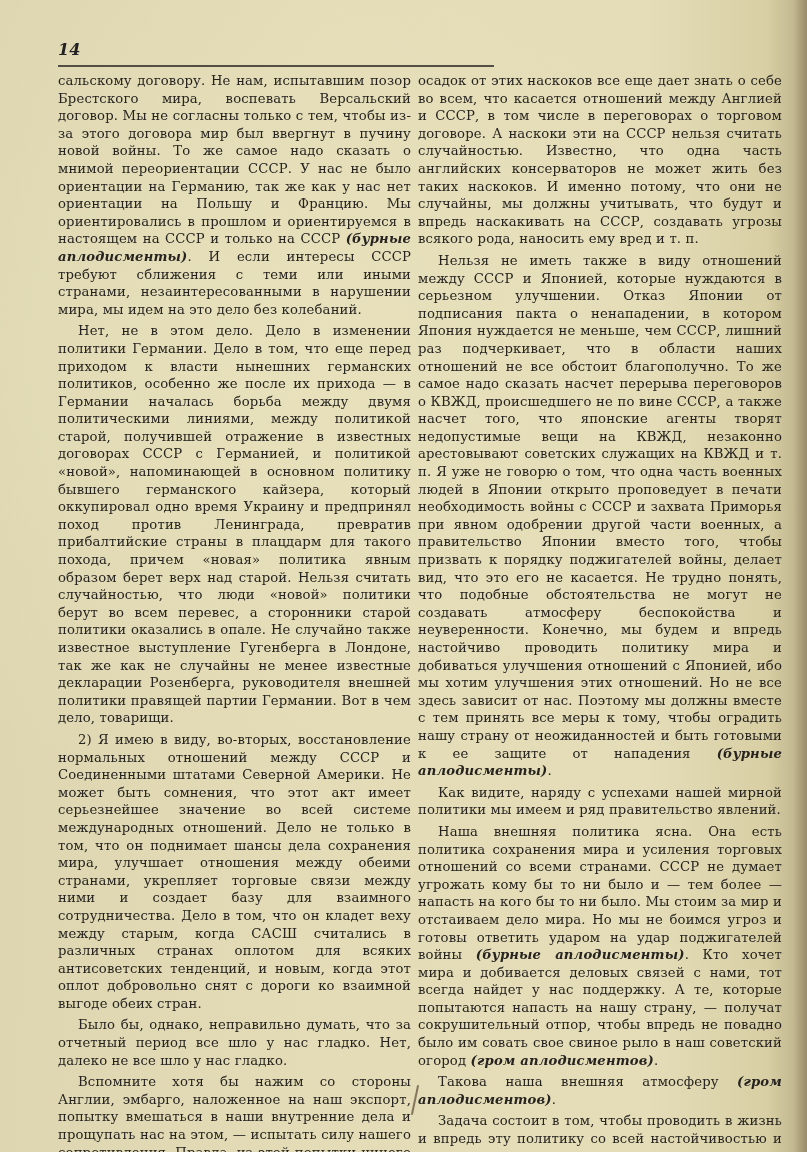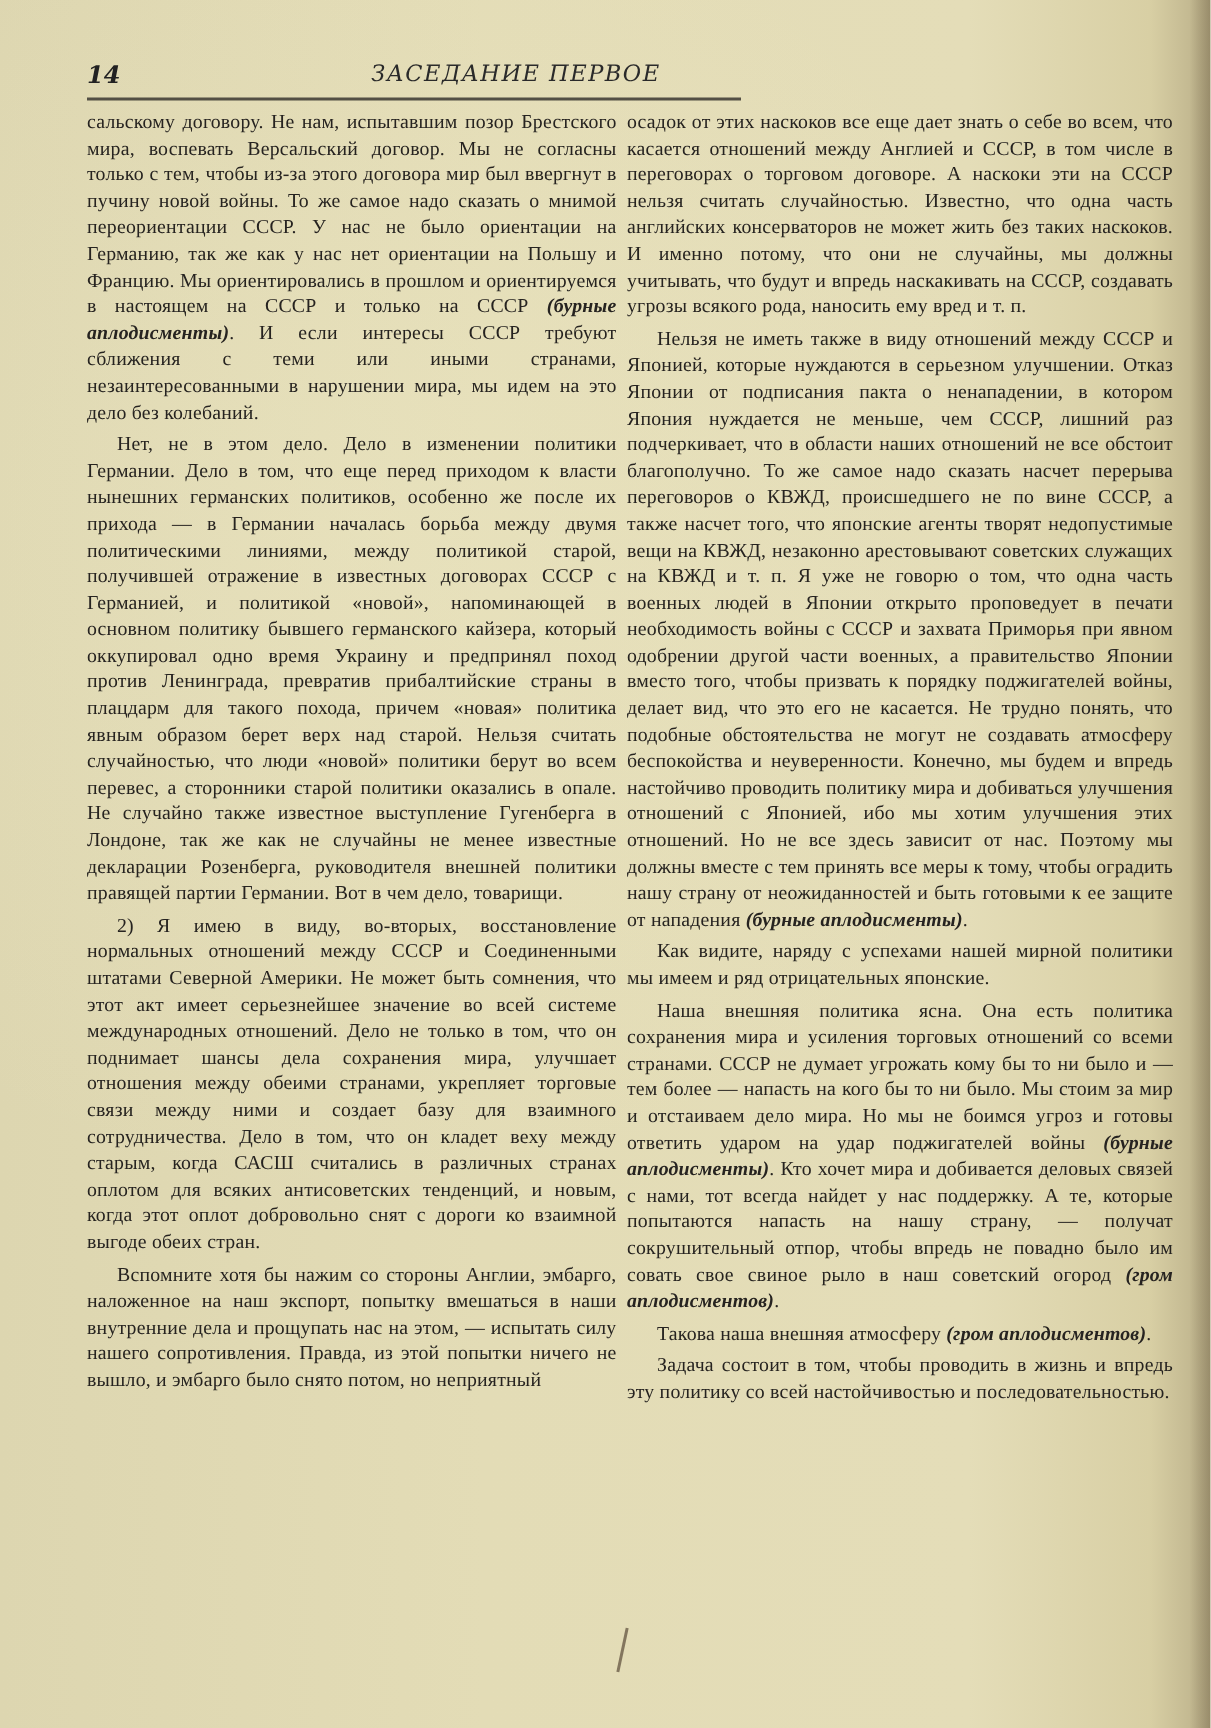--- a/index.html
+++ b/index.html
@@ -30,55 +30,55 @@
   .header-rule {
     position:absolute; left:58px; top:65px; width:436px; height:2px;
     background:#3a3630; opacity:0.85;
   }
   .col {
     position:absolute; top:72px; font-size:13.2px; line-height:17.6px;
     text-align:justify; letter-spacing:0.15px; color:#262320;
   }
   .col-left { left:58px; width:353px; }
   .col-right { left:418px; width:364px; }
-  .col p { margin:0 0 4px 0; text-indent:20px; hyphens:manual;font-family:Liberation Serif, serif; }
+  .col p { margin:0 0 4px 0; text-indent:20px; hyphens:manual; }
   .col p.cont { text-indent:0; }
   .col p.nomargin { margin-bottom:0; }
   .applause { font-style:italic; font-weight:bold; }
   .edge-shadow {
     position:absolute; right:0; top:0; width:14px; height:1152px;
     background:linear-gradient(90deg, rgba(0,0,0,0), rgba(90,75,50,0.35));
   }
   .pencil-mark {
     position:absolute; left:414px; top:1085px; width:2px; height:30px;
     background:#5a4a38; transform:rotate(12deg); opacity:0.7;
   }
 </style>
 </head>
 <body>
 
 <div class="page">
 
   <div class="header">
     <span class="page-number">14</span>
-    <span class="running-title">ЗАСЕДАНИЕ ПЕРВОЕ</span>
   </div>
   <div class="header-rule"></div>
 
   <div class="col col-left">
     <p class="cont"><span>сальскому договору. Не нам, испытавшим позор Брестского мира, воспевать Версальский договор. Мы не согласны только с тем, чтобы из-за этого договора мир был ввергнут в пучину новой войны. То же самое надо сказать о мнимой переориентации СССР. У нас не было ориентации на Германию, так же как у нас нет ориентации на Польшу и Францию. Мы ориентировались в прошлом и ориентируемся в настоящем на СССР и только на СССР </span><span class="applause">(бурные аплодисменты)</span><span>. И если интересы СССР требуют сближения с теми или иными странами, незаинтересованными в нарушении мира, мы идем на это дело без колебаний.</span></p>
     <p>Нет, не в этом дело. Дело в изменении политики Германии. Дело в том, что еще перед приходом к власти нынешних германских политиков, особенно же после их прихода — в Германии началась борьба между двумя политическими линиями, между политикой старой, получившей отражение в известных договорах СССР с Германией, и политикой «новой», напоминающей в основном политику бывшего германского кайзера, который оккупировал одно время Украину и предпринял поход против Ленинграда, превратив прибалтийские страны в плацдарм для такого похода, причем «новая» политика явным образом берет верх над старой. Нельзя считать случайностью, что люди «новой» политики берут во всем перевес, а сторонники старой политики оказались в опале. Не случайно также известное выступление Гугенберга в Лондоне, так же как не случайны не менее известные декларации Розенберга, руководителя внешней политики правящей партии Германии. Вот в чем дело, товарищи.</p>
     <p>2) Я имею в виду, во-вторых, восстановление нормальных отношений между СССР и Соединенными штатами Северной Америки. Не может быть сомнения, что этот акт имеет серьезнейшее значение во всей системе международных отношений. Дело не только в том, что он поднимает шансы дела сохранения мира, улучшает отношения между обеими странами, укрепляет торговые связи между ними и создает базу для взаимного сотрудничества. Дело в том, что он кладет веху между старым, когда САСШ считались в различных странах оплотом для всяких антисоветских тенденций, и новым, когда этот оплот добровольно снят с дороги ко взаимной выгоде обеих стран.</p>
+    <p>Было бы, однако, неправильно думать, что за отчетный период все шло у нас гладко. Нет, далеко не все шло у нас гладко.</p>
     <p class="nomargin">Вспомните хотя бы нажим со стороны Англии, эмбарго, наложенное на наш экспорт, попытку вмешаться в наши внутренние дела и прощупать нас на этом, — испытать силу нашего сопротивления. Правда, из этой попытки ничего не вышло, и эмбарго было снято потом, но неприятный</p>
   </div>
 
   <div class="col col-right">
     <p class="cont">осадок от этих наскоков все еще дает знать о себе во всем, что касается отношений между Англией и СССР, в том числе в переговорах о торговом договоре. А наскоки эти на СССР нельзя считать случайностью. Известно, что одна часть английских консерваторов не может жить без таких наскоков. И именно потому, что они не случайны, мы должны учитывать, что будут и впредь наскакивать на СССР, создавать угрозы всякого рода, наносить ему вред и т. п.</p>
     <p><span>Нельзя не иметь также в виду отношений между СССР и Японией, которые нуждаются в серьезном улучшении. Отказ Японии от подписания пакта о ненападении, в котором Япония нуждается не меньше, чем СССР, лишний раз подчеркивает, что в области наших отношений не все обстоит благополучно. То же самое надо сказать насчет перерыва переговоров о КВЖД, происшедшего не по вине СССР, а также насчет того, что японские агенты творят недопустимые вещи на КВЖД, незаконно арестовывают советских служащих на КВЖД и т. п. Я уже не говорю о том, что одна часть военных людей в Японии открыто проповедует в печати необходимость войны с СССР и захвата Приморья при явном одобрении другой части военных, а правительство Японии вместо того, чтобы призвать к порядку поджигателей войны, делает вид, что это его не касается. Не трудно понять, что подобные обстоятельства не могут не создавать атмосферу беспокойства и неуверенности. Конечно, мы будем и впредь настойчиво проводить политику мира и добиваться улучшения отношений с Японией, ибо мы хотим улучшения этих отношений. Но не все здесь зависит от нас. Поэтому мы должны вместе с тем принять все меры к тому, чтобы оградить нашу страну от неожиданностей и быть готовыми к ее защите от нападения </span><span class="applause">(бурные аплодисменты)</span><span>.</span></p>
-    <p>Как видите, наряду с успехами нашей мирной политики мы имеем и ряд отрицательных японские.</p>
+    <p>Как видите, наряду с успехами нашей мирной политики мы имеем и ряд правительство явлений.</p>
     <p><span>Наша внешняя политика ясна. Она есть политика сохранения мира и усиления торговых отношений со всеми странами. СССР не думает угрожать кому бы то ни было и — тем более — напасть на кого бы то ни было. Мы стоим за мир и отстаиваем дело мира. Но мы не боимся угроз и готовы ответить ударом на удар поджигателей войны </span><span class="applause">(бурные аплодисменты)</span><span>. Кто хочет мира и добивается деловых связей с нами, тот всегда найдет у нас поддержку. А те, которые попытаются напасть на нашу страну, — получат сокрушительный отпор, чтобы впредь не повадно было им совать свое свиное рыло в наш советский огород </span><span class="applause">(гром аплодисментов)</span><span>.</span></p>
     <p><span>Такова наша внешняя атмосферу </span><span class="applause">(гром аплодисментов)</span><span>.</span></p>
     <p class="nomargin">Задача состоит в том, чтобы проводить в жизнь и впредь эту политику со всей настойчивостью и последовательностью.</p>
   </div>
 
   <div class="pencil-mark"></div>
   <div class="edge-shadow"></div>
 </div>
 
 </body></html>

